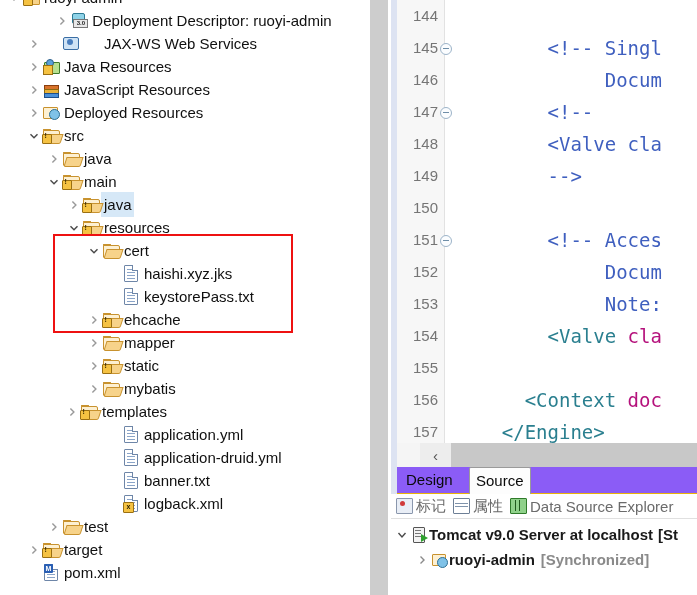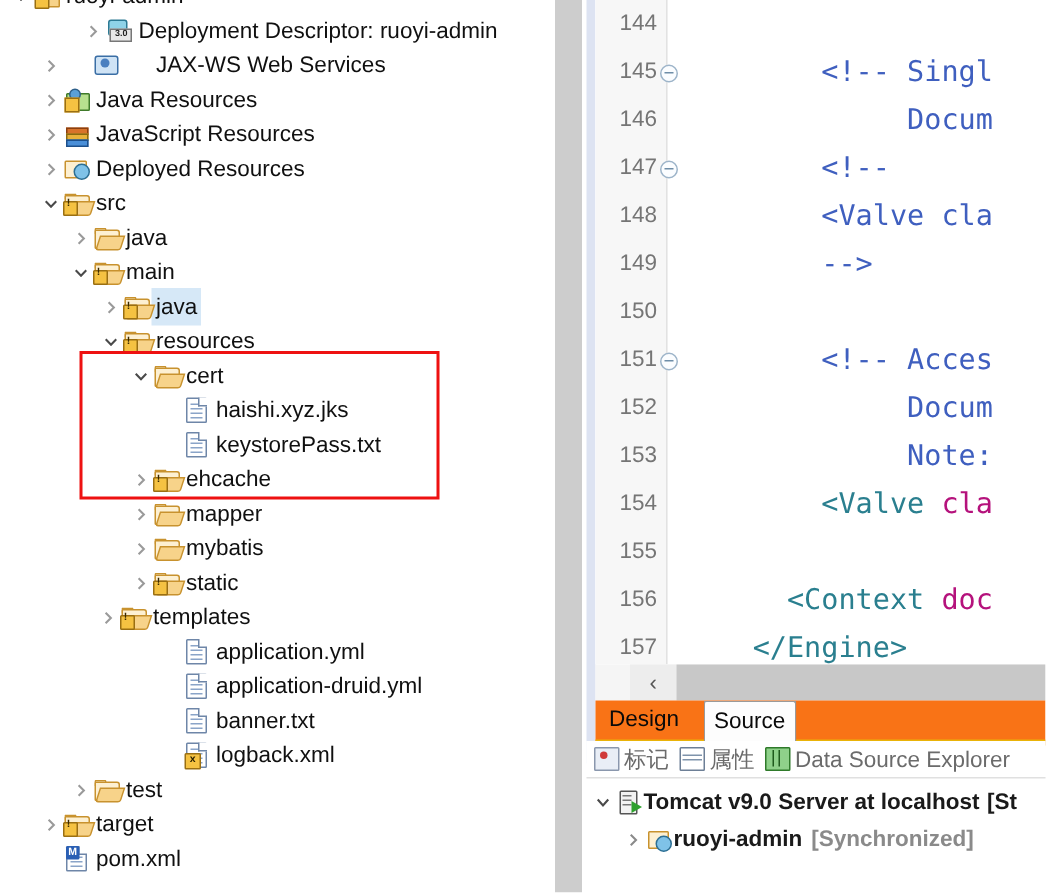--- a/index.html
+++ b/index.html
@@ -154,21 +154,21 @@
 
   
   .hsb{position:absolute;left:397px;top:443px;width:300px;height:24px;background:#f5f5f5;}
   .hsb .larr{
     position:absolute;left:23px;top:0;width:31px;height:24px;background:#ededed;
     display:flex;align-items:center;justify-content:center;color:#555;font-size:15px;
   }
   .hsb .thumb{position:absolute;left:54px;top:0;right:0;height:24px;background:#c8c8c8;}
 
   
-  .etabs{position:absolute;left:397px;top:467px;width:300px;height:26px;background:#f97316;border-bottom:4px solid #eab308;}
+  .etabs{position:absolute;left:397px;top:467px;width:300px;height:26px;background:#8b5cf6;border-bottom:4px solid #eab308;}
   .etab{
     position:absolute;top:1px;height:24px;line-height:24px;padding:0 6px;
     font-size:15px;color:#0a0a0a;
   }
   .etab.design{left:3px;}
   .etab.source{left:72px;border:1px solid #9a9a9a;border-bottom:none;background:#fdfdfd;border-radius:2px 2px 0 0;top:0;height:26px;line-height:25px;}
 
   
   .bottom{position:absolute;left:391px;top:494px;width:306px;height:101px;background:#ffffff;}
   .vtabs{
@@ -433,39 +433,39 @@
           <span class="arrow">
             <svg width="10" height="10" viewBox="0 0 10 10">
               <path d="M3.4 1.5 L6.9 5 L3.4 8.5" fill="none" stroke="#9a9a9a" stroke-width="1.4"></path>
             </svg>
           </span>
           <span class="ico">
             <span class="fold">
               <span class="tab"></span>
               <span class="back"></span>
               <span class="front"></span>
+              <span class="badge"></span>
+            </span>
+          </span>
+          <span class="lbl">static</span>
+        </div>
+        <div class="row" style="padding-left: 86px;">
+          <span class="arrow">
+            <svg width="10" height="10" viewBox="0 0 10 10">
+              <path d="M3.4 1.5 L6.9 5 L3.4 8.5" fill="none" stroke="#9a9a9a" stroke-width="1.4"></path>
+            </svg>
+          </span>
+          <span class="ico">
+            <span class="fold">
+              <span class="tab"></span>
+              <span class="back"></span>
+              <span class="front"></span>
             </span>
           </span>
           <span class="lbl">mybatis</span>
-        </div>
-        <div class="row" style="padding-left: 86px;">
-          <span class="arrow">
-            <svg width="10" height="10" viewBox="0 0 10 10">
-              <path d="M3.4 1.5 L6.9 5 L3.4 8.5" fill="none" stroke="#9a9a9a" stroke-width="1.4"></path>
-            </svg>
-          </span>
-          <span class="ico">
-            <span class="fold">
-              <span class="tab"></span>
-              <span class="back"></span>
-              <span class="front"></span>
-              <span class="badge"></span>
-            </span>
-          </span>
-          <span class="lbl">static</span>
         </div>
         <div class="row" style="padding-left: 64px;">
           <span class="arrow">
             <svg width="10" height="10" viewBox="0 0 10 10">
               <path d="M3.4 1.5 L6.9 5 L3.4 8.5" fill="none" stroke="#9a9a9a" stroke-width="1.4"></path>
             </svg>
           </span>
           <span class="ico">
             <span class="fold">
               <span class="tab"></span>

